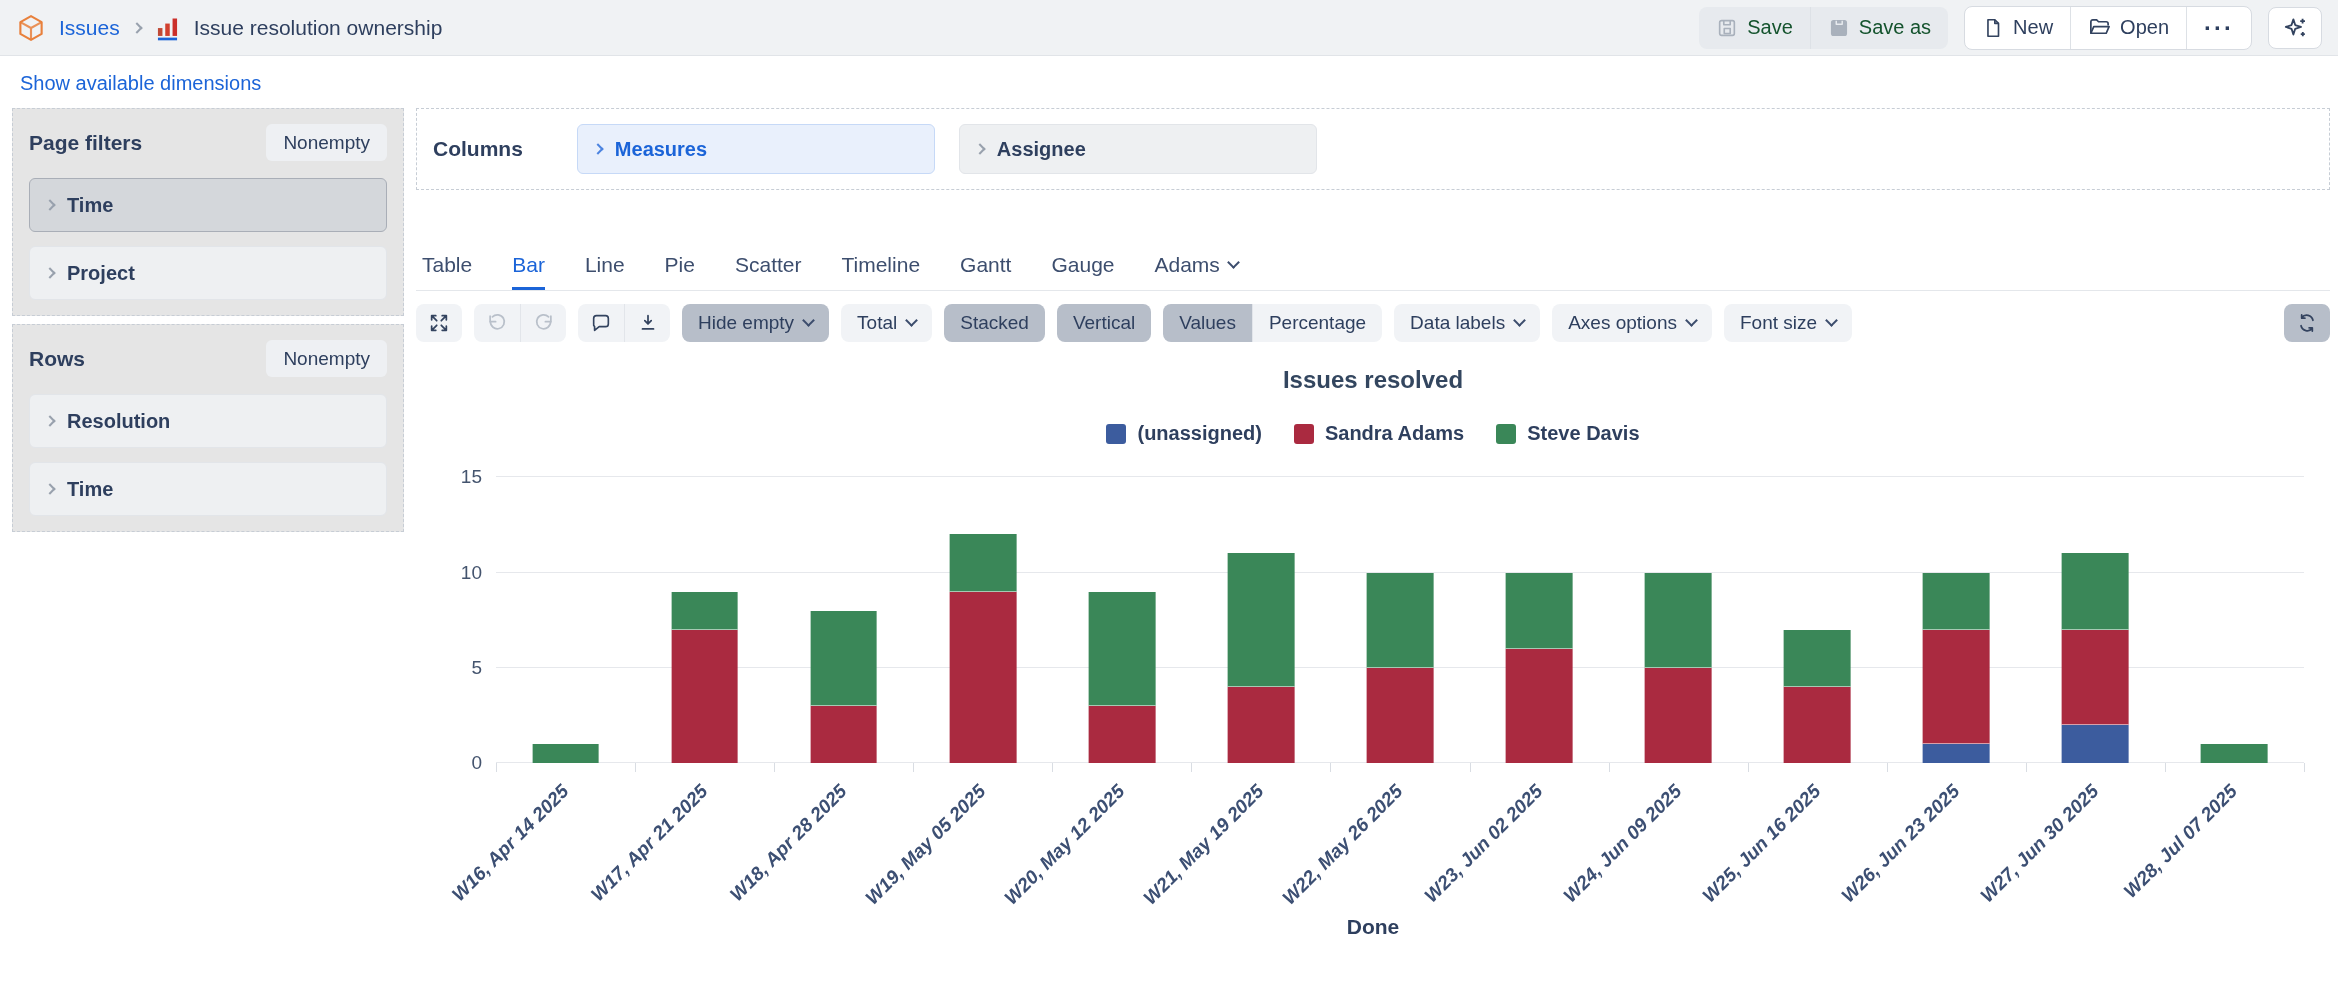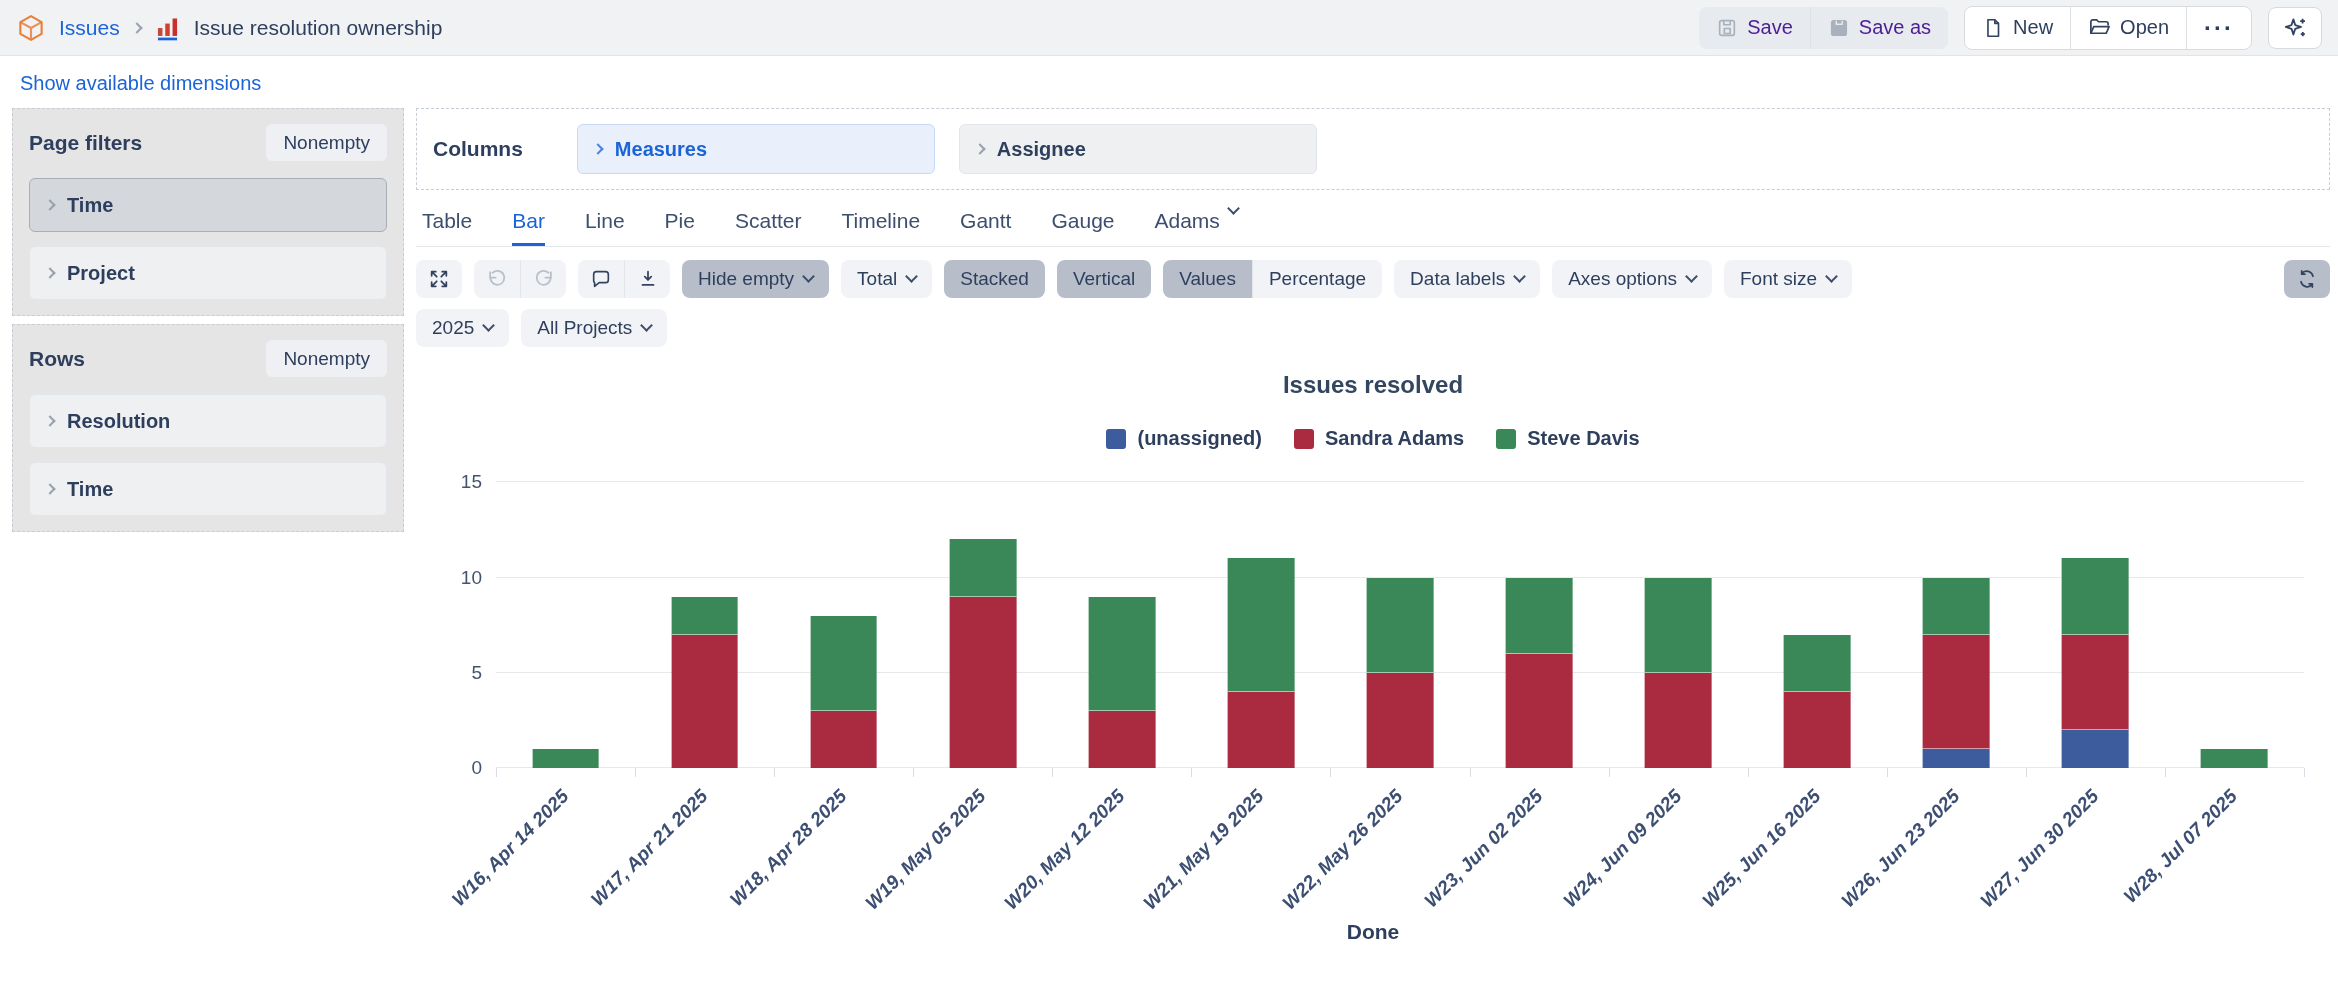--- a/index.html
+++ b/index.html
@@ -23,21 +23,21 @@
   .crumbs { display:flex; align-items:center; gap:13px; font-size:21px; }
   .crumb-link { color:#1b64d8; text-decoration:none; }
   .crumb-title { color:#2e3f5e; }
   .hdr-actions { display:flex; align-items:center; gap:16px; }
   .btn-group { display:flex; border-radius:8px; overflow:hidden; }
   .btn-group.light { background:#e7eaee; }
   .btn-group.white { background:#fff; border:1px solid #d7dbe1; }
   .hbtn { height:42px; display:flex; align-items:center; gap:9px; padding:0 17px;
           font-size:20px; background:transparent; border:none; color:#2e3f5e; }
   .btn-group .hbtn + .hbtn { border-left:1px solid #dde1e6; }
-  .hbtn.disabled { color:#4c1d95; cursor:default; }
+  .hbtn.disabled { color:#14532d; cursor:default; }
   .hbtn.disabled svg { color:#a9b1bc; }
   .hbtn svg { color:#33435f; }
   .dots { font-size:24px; font-weight:bold; letter-spacing:2px; line-height:1; }
   .sparkle-btn { width:54px; height:42px; background:#fff; border:1px solid #d7dbe1;
                  border-radius:8px; display:flex; align-items:center; justify-content:center; color:#33435f; }
 
   
   .main { padding:0 8px 0 12px; }
   .show-link { display:inline-block; margin:16px 0 13px 8px; color:#1b64d8;
                font-size:20px; text-decoration:none; }
@@ -56,21 +56,21 @@
   .chip.accent { background:#e9f0fc; border-color:#c6d9f7; color:#1b64d8; }
 
   .right-col { flex:1; min-width:0; }
   .columns-panel { border:1px dashed #c7cdd5; height:82px; display:flex;
                    align-items:center; gap:18px; padding:0 16px; }
   .columns-panel .chip { width:358px; height:50px; }
 
   
   .tabs { display:flex; gap:40px; padding:19px 6px 0 6px; border-bottom:1px solid #e4e7eb;
           font-size:21px; }
-  .tab { padding-bottom:13px; color:#3d4e6e; display:flex; align-items:flex-start; gap:9px; cursor:pointer; }
+  .tab { padding-bottom:13px; color:#3d4e6e; display:flex; align-items:center; gap:9px; cursor:pointer;margin-top:44px; }
   .tab.active { color:#1b64d8; border-bottom:3px solid #1b64d8; padding-bottom:10px; margin-bottom:0; }
 
   
   .toolbar { display:flex; align-items:center; gap:12px; margin-top:13px; }
   .tbtn { height:38px; border:none; border-radius:8px; background:#f1f3f6; color:#2e3f5e;
           font-size:19px; padding:0 16px; display:flex; align-items:center; gap:10px; }
   .tbtn.icon { width:46px; justify-content:center; padding:0; }
   .tbtn.pressed { background:#b7bec9; }
   .tbtn svg { color:#33435f; }
   .tbtn.disabled svg { color:#b9c0ca; }
@@ -332,30 +332,20 @@
         </button>
         <div class="spacer"></div>
         <button class="tbtn icon pressed">
           <svg width="22" height="22" viewBox="0 0 24 24" fill="none" stroke="currentColor" stroke-width="1.9" stroke-linecap="round" stroke-linejoin="round">
             <path d="M18.5 9 A 7 7 0 0 0 6.2 6.2 M6.2 3.2 v3.5 h3.5"></path>
             <path d="M5.5 15 a 7 7 0 0 0 12.3 2.8 M17.8 20.8 v-3.5 h-3.5"></path>
           </svg>
         </button>
       </div>
 
-      <div class="filterbar">
-        <button class="tbtn">
-          <span>2025</span>
-          <span class="chev down"></span>
-        </button>
-        <button class="tbtn">
-          <span>All Projects</span>
-          <span class="chev down"></span>
-        </button>
-      </div>
 
       <div class="chart">
         <div class="chart-title">Issues resolved</div>
         <div class="legend" id="legend">
             <div class="legend-item">
               <span class="legend-swatch" style="background: rgb(60, 92, 158);"></span>
               <span>(unassigned)</span>
             </div>
             <div class="legend-item">
               <span class="legend-swatch" style="background: rgb(170, 42, 64);"></span>

